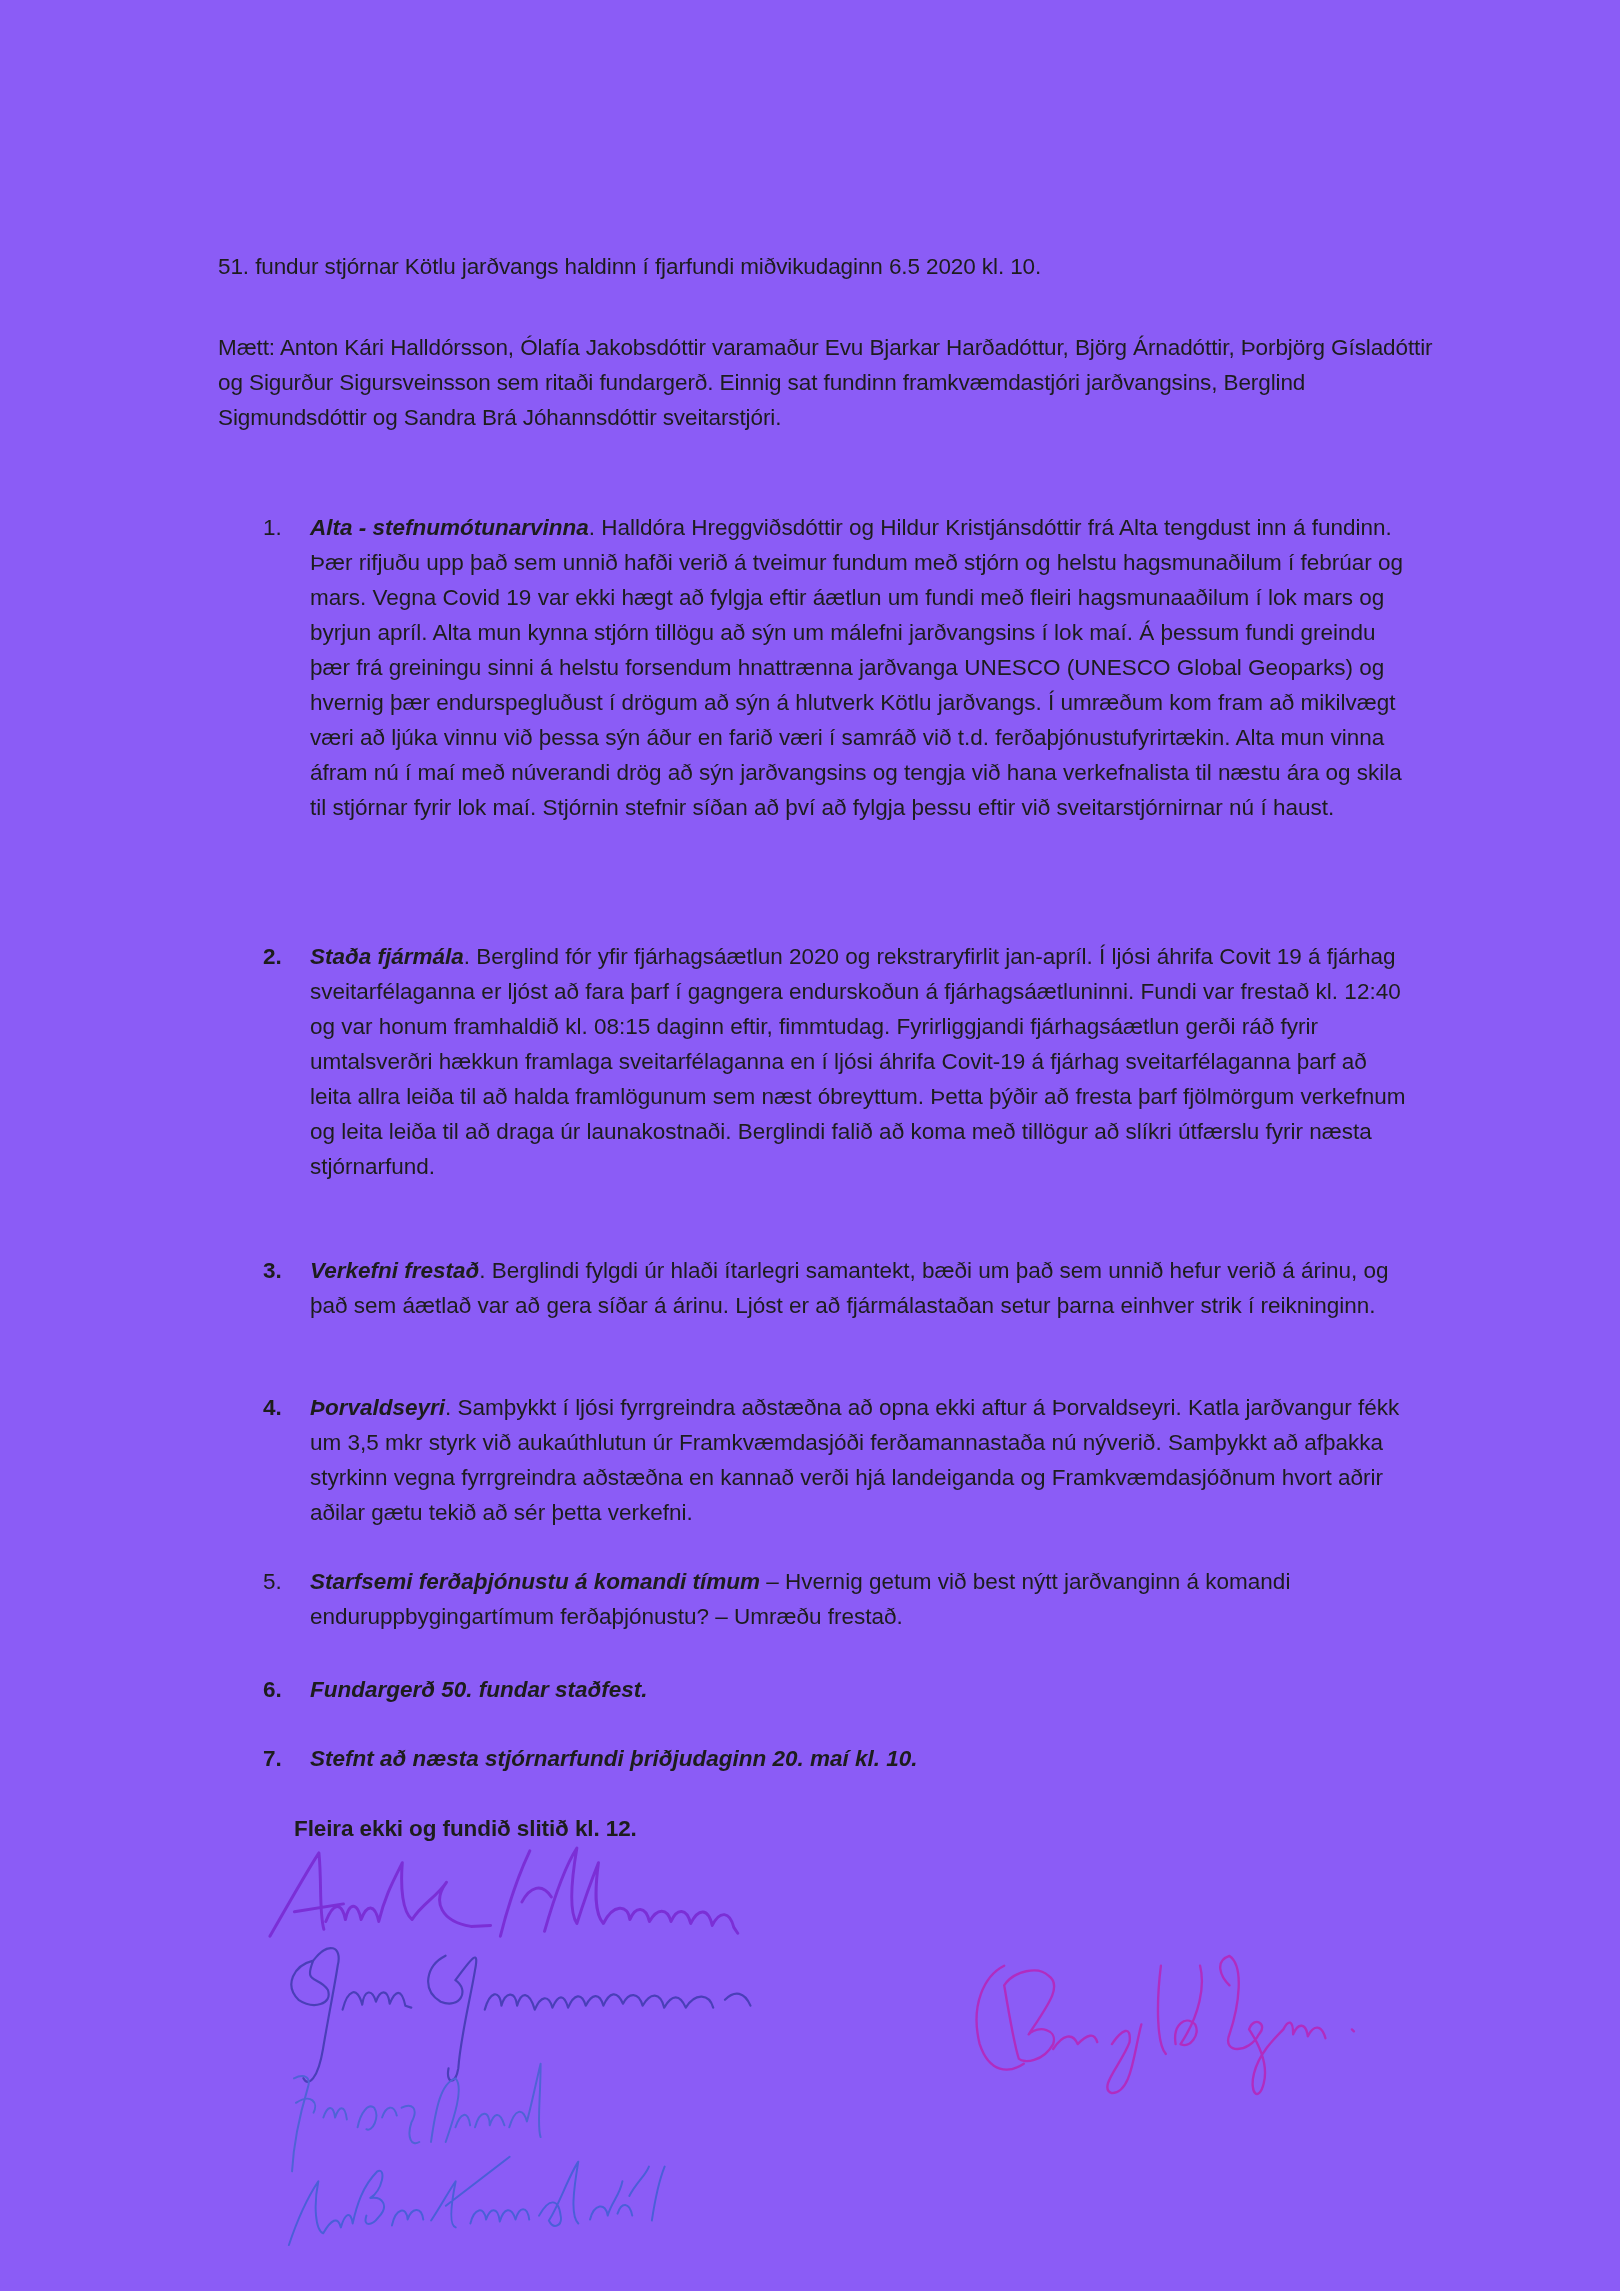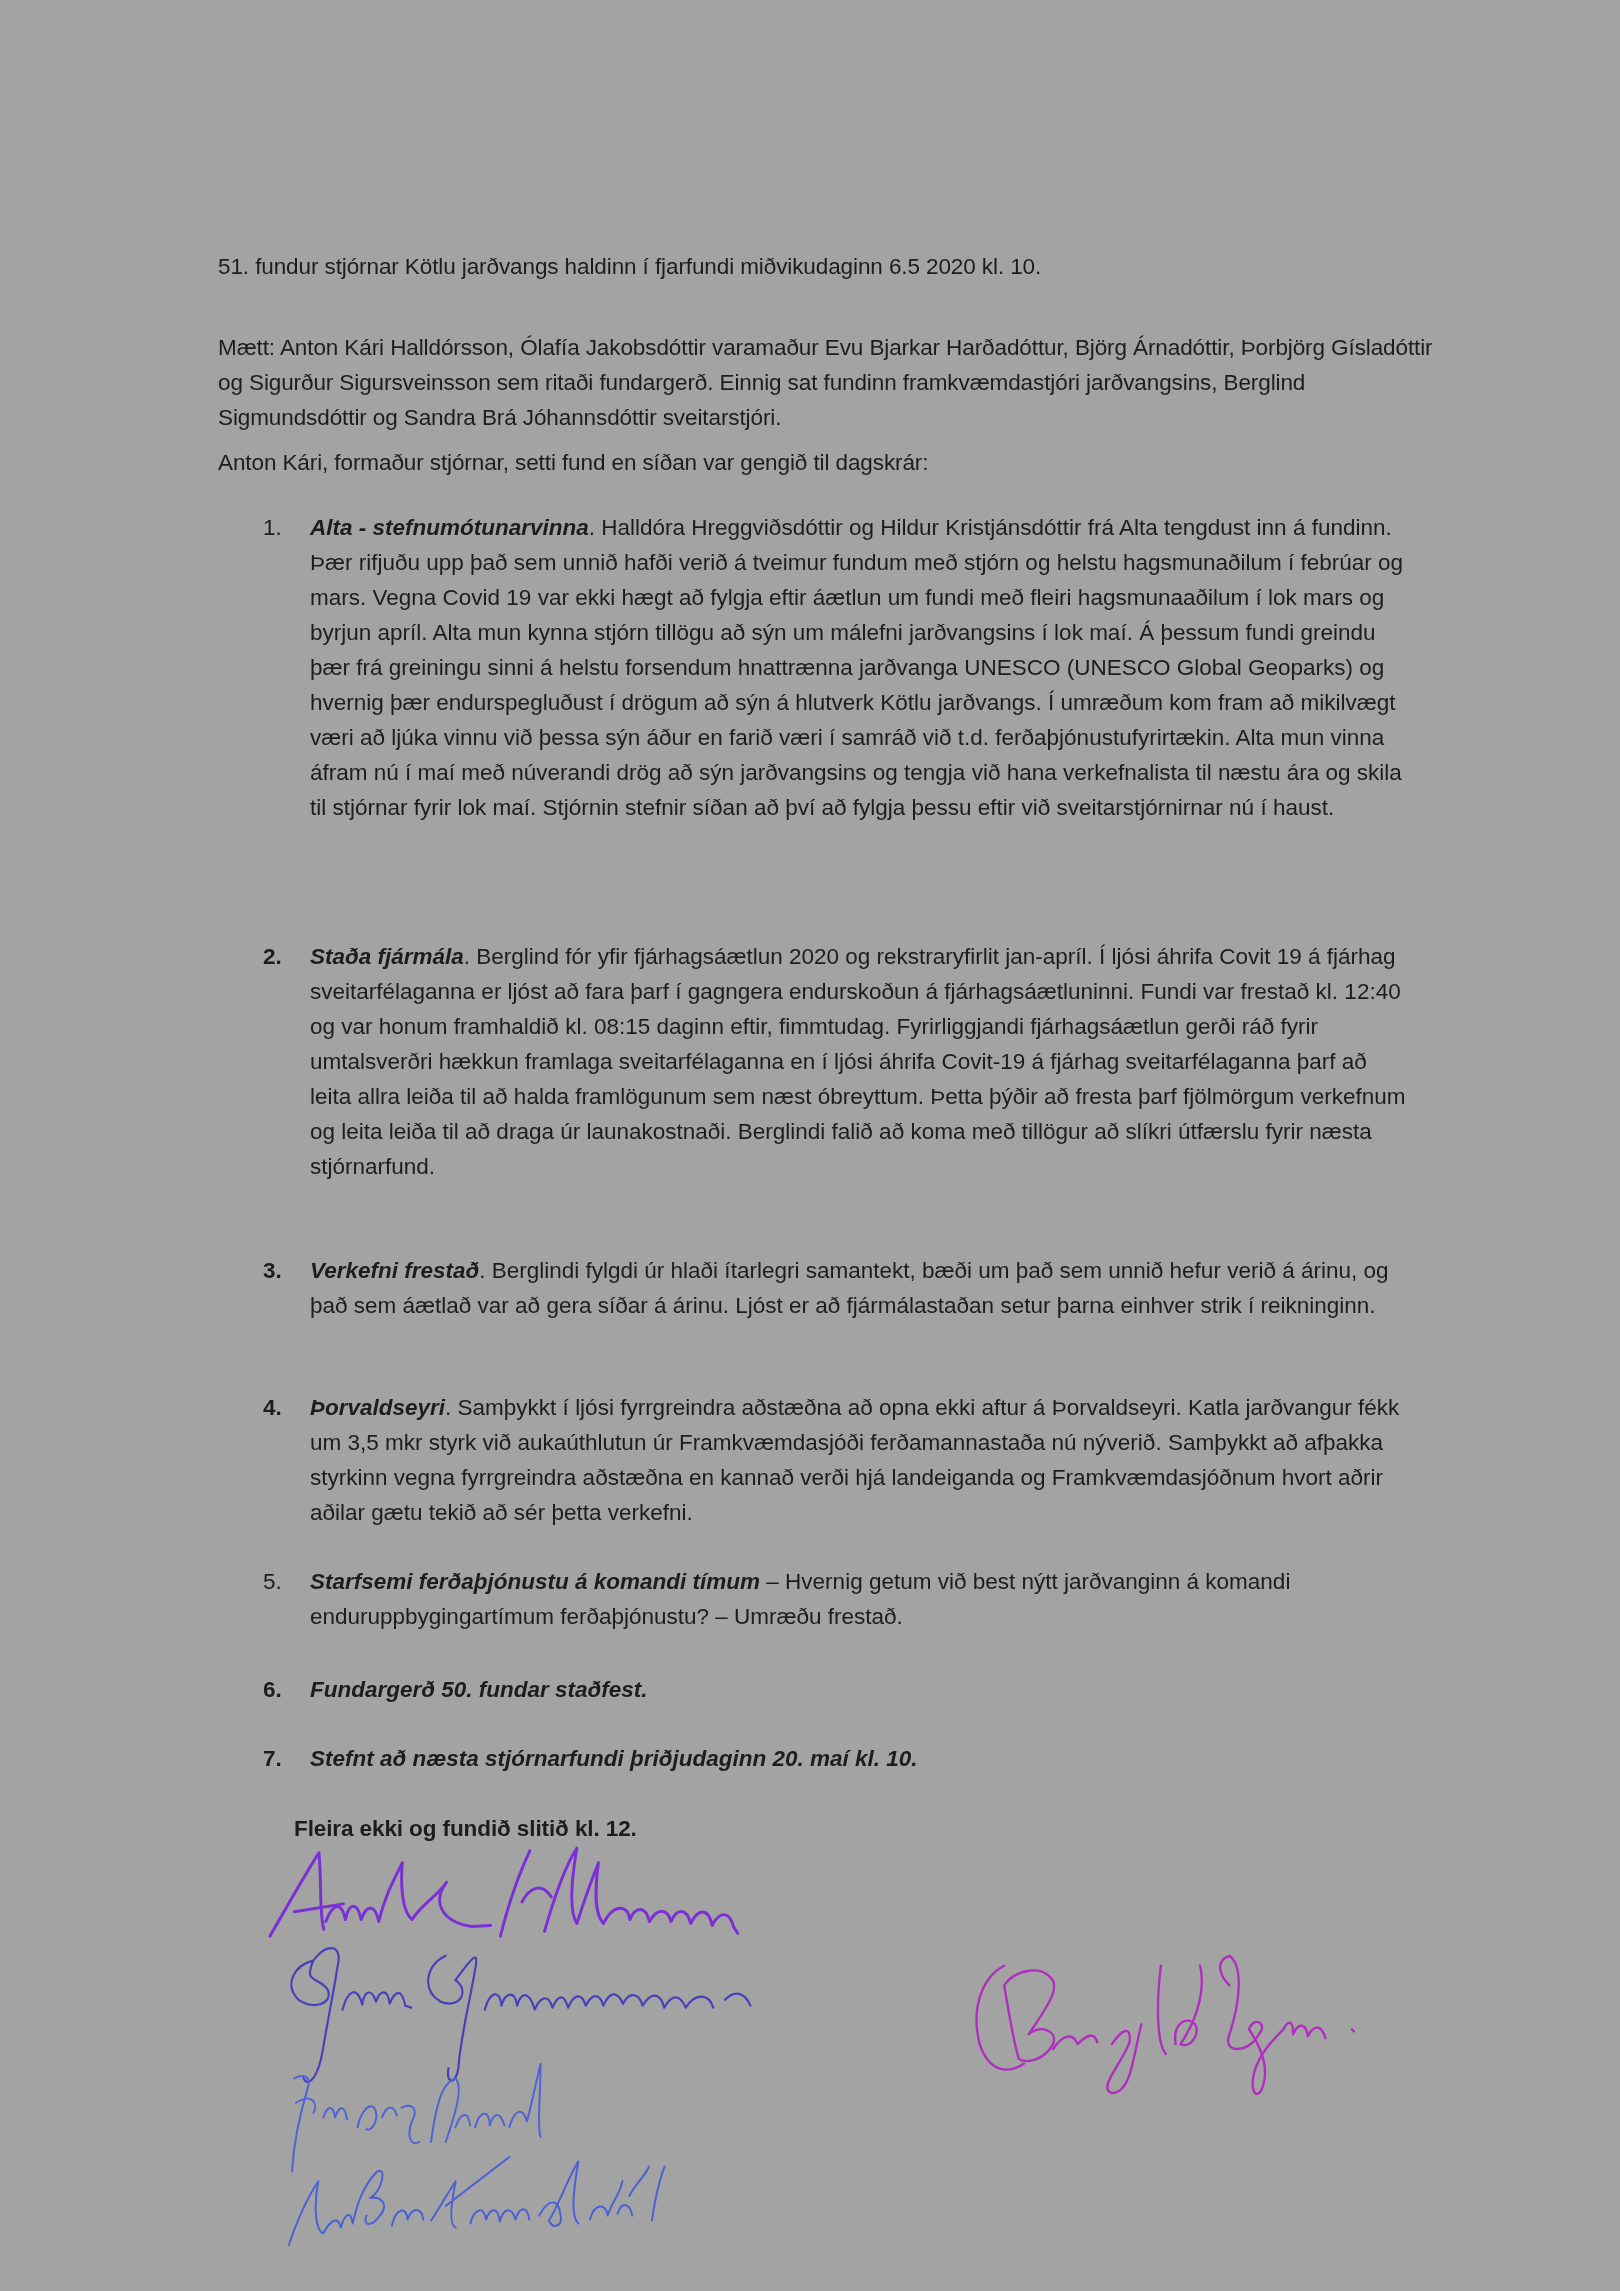--- a/index.html
+++ b/index.html
@@ -1,21 +1,21 @@
 <!DOCTYPE html>
 <html><head>
 <meta charset="utf-8">
 <style>
   html, body { margin: 0; padding: 0; background: #ffffff; }
   body {
     width: 1620px; height: 2292px; position: relative; overflow: hidden;
     font-family: "Liberation Sans", "DejaVu Sans", sans-serif;
     color: #1d1d1d;
   }
-  .page { position: absolute; left: 0; top: 0; width: 1620px; height: 2292px; background: #a3a3a3; }
+  .page { position: absolute; left: 0; top: 0; width: 1620px; height: 2292px; background: #8b5cf6; }
   .p {
     position: absolute; left: 218px; width: 1225px;
     font-size: 22.5px; line-height: 35px; letter-spacing: -0.1px; margin: 0;
   }
   #title { top: 249px; }
   #present { top: 330px; width: 1215px; }
   #opening { top: 445px; }
 
   .item { position: absolute; left: 263px; width: 1147px; font-size: 22.5px; line-height: 35px; }
   .item .num { position: absolute; left: 0; top: 0; width: 39px; }
@@ -41,21 +41,20 @@
   #sig-thorbjorg { left: 284px; top: 2049px; }
   #sig-olafia { left: 284px; top: 2137px; }
 </style>
 </head>
 <body>
 
 <div class="page">
 
   <p class="p" id="title">51. fundur stjórnar Kötlu jarðvangs haldinn í fjarfundi miðvikudaginn 6.5 2020 kl. 10.</p>
   <p class="p" id="present">Mætt: Anton Kári Halldórsson, Ólafía Jakobsdóttir varamaður Evu Bjarkar Harðadóttur, Björg Árnadóttir, Þorbjörg Gísladóttir og Sigurður Sigursveinsson sem ritaði fundargerð. Einnig sat fundinn framkvæmdastjóri jarðvangsins, Berglind Sigmundsdóttir og Sandra Brá Jóhannsdóttir sveitarstjóri.</p>
-  <p class="p" id="opening">Anton Kári, formaður stjórnar, setti fund en síðan var gengið til dagskrár:</p>
 
   <div class="item" id="item1">
     <span class="num">1.</span>
     <div class="body"><span class="head">Alta - stefnumótunarvinna</span><span>. </span><span>Halldóra Hreggviðsdóttir og Hildur Kristjánsdóttir frá Alta tengdust inn á fundinn. Þær rifjuðu upp það sem unnið hafði verið á tveimur fundum með stjórn og helstu hagsmunaðilum í febrúar og mars. Vegna Covid 19 var ekki hægt að fylgja eftir áætlun um fundi með fleiri hagsmunaaðilum í lok mars og byrjun apríl. Alta mun kynna stjórn tillögu að sýn um málefni jarðvangsins í lok maí. Á þessum fundi greindu þær frá greiningu sinni á helstu forsendum hnattrænna jarðvanga UNESCO (UNESCO Global Geoparks) og hvernig þær endurspegluðust í drögum að sýn á hlutverk Kötlu jarðvangs. Í umræðum kom fram að mikilvægt væri að ljúka vinnu við þessa sýn áður en farið væri í samráð við t.d. ferðaþjónustufyrirtækin. Alta mun vinna áfram nú í maí með núverandi drög að sýn jarðvangsins og tengja við hana verkefnalista til næstu ára og skila til stjórnar fyrir lok maí.  Stjórnin stefnir síðan að því að fylgja þessu eftir við sveitarstjórnirnar nú í haust.</span></div>
   </div>
 
   <div class="item" id="item2">
     <span class="num bold">2.</span>
     <div class="body"><span class="head">Staða fjármála</span><span>. </span><span>Berglind fór yfir fjárhagsáætlun 2020 og rekstraryfirlit jan-apríl. Í ljósi áhrifa Covit 19 á fjárhag sveitarfélaganna er ljóst að fara þarf í gagngera endurskoðun á fjárhagsáætluninni. Fundi var frestað kl. 12:40 og var honum framhaldið kl. 08:15 daginn eftir, fimmtudag. Fyrirliggjandi fjárhagsáætlun gerði ráð fyrir umtalsverðri hækkun framlaga sveitarfélaganna en í ljósi áhrifa Covit-19 á fjárhag sveitarfélaganna þarf að leita allra leiða til að halda framlögunum sem næst óbreyttum. Þetta þýðir að fresta þarf fjölmörgum verkefnum og leita leiða til að draga úr launakostnaði. Berglindi falið að koma með tillögur að slíkri útfærslu fyrir næsta stjórnarfund.</span></div>
   </div>

